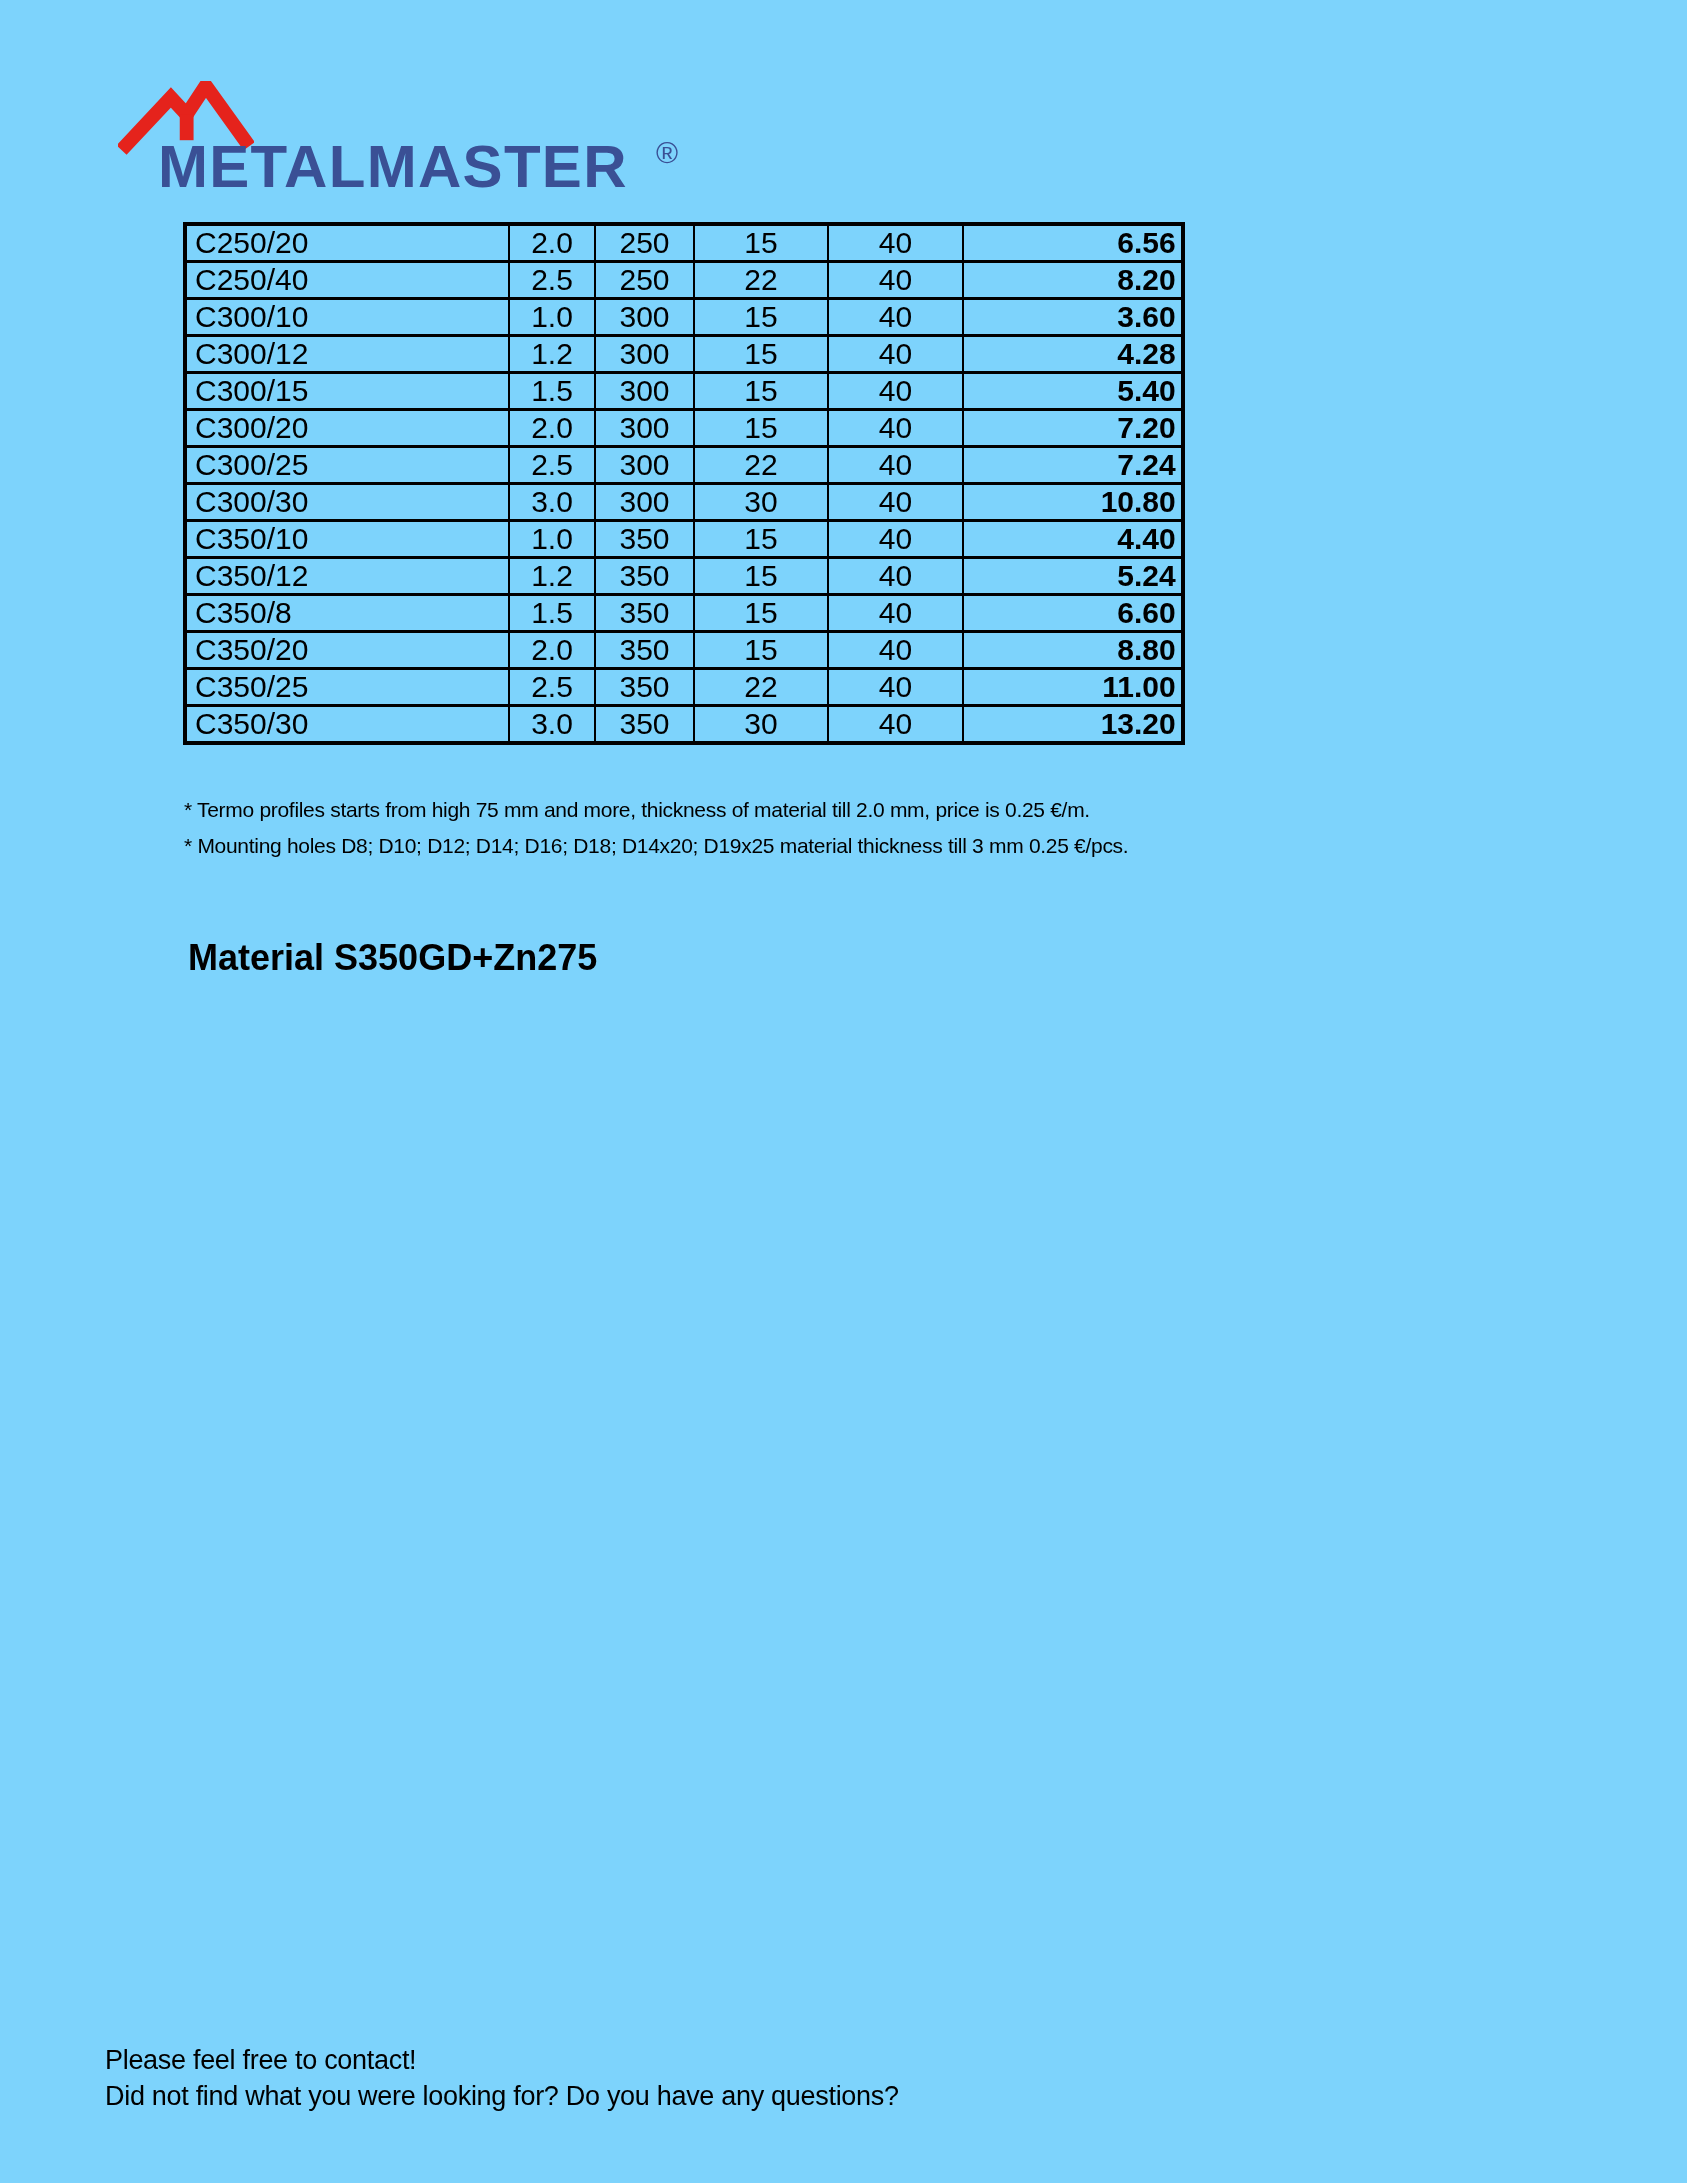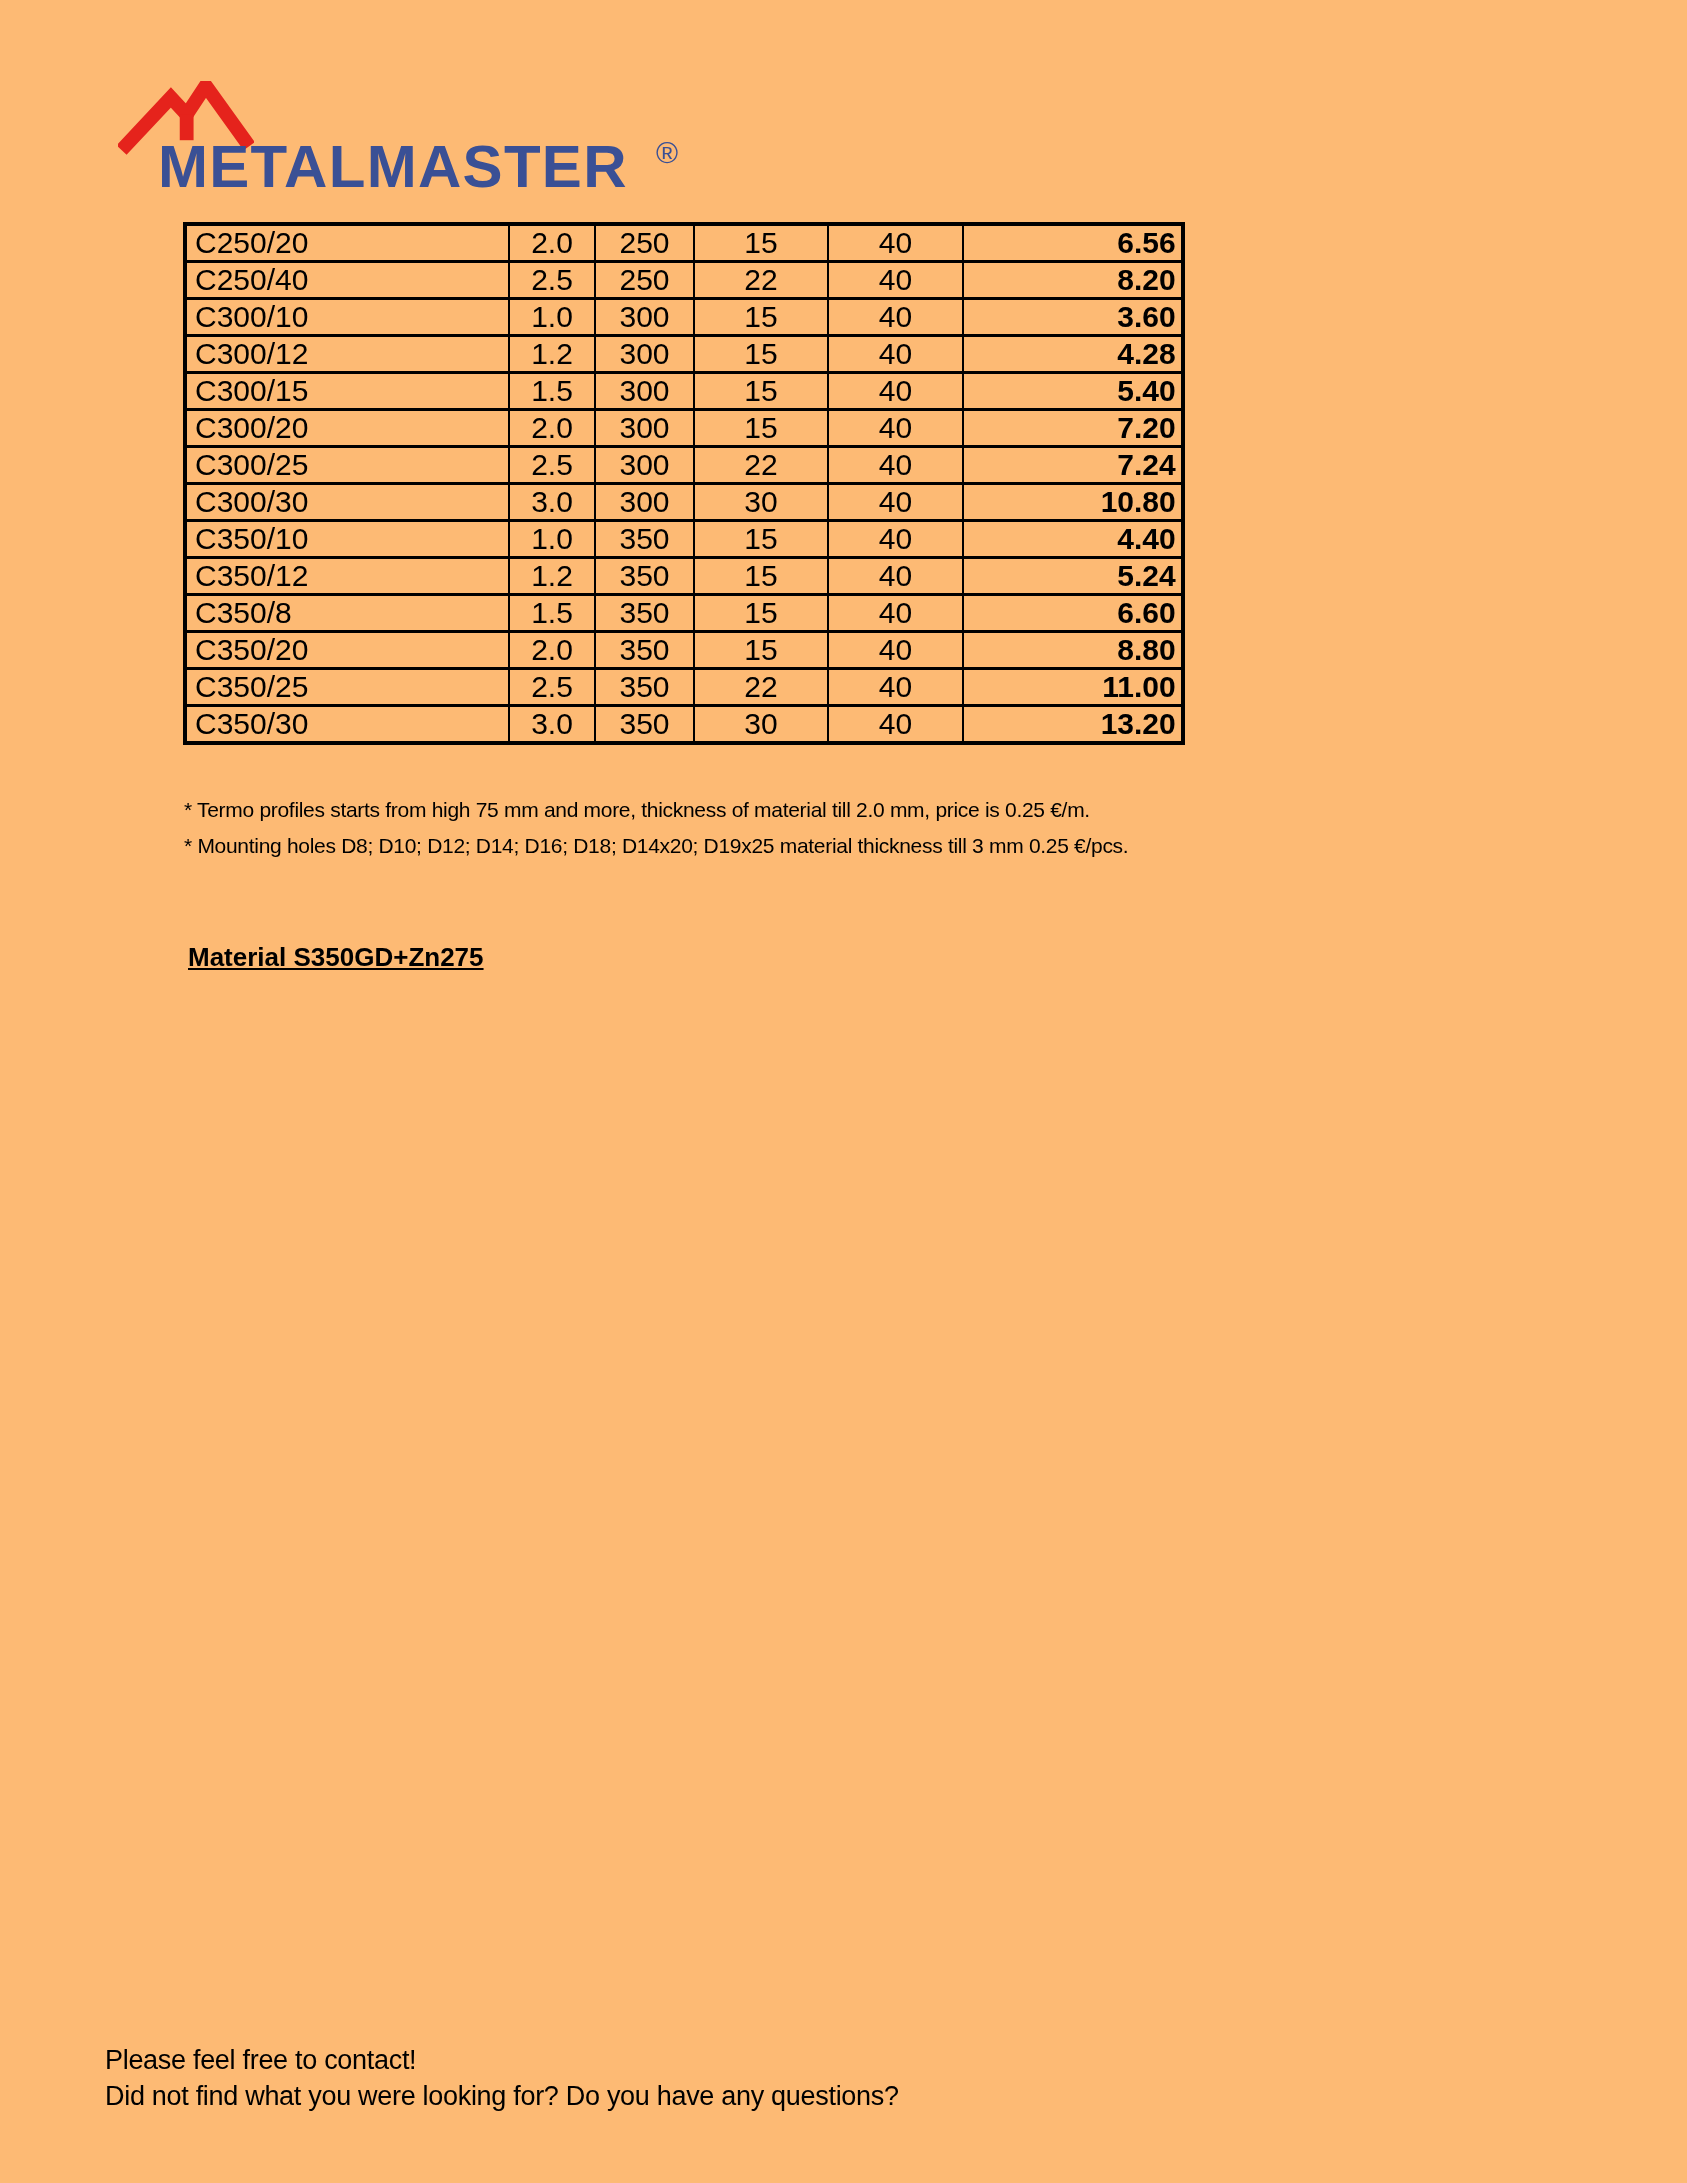--- a/index.html
+++ b/index.html
@@ -4,21 +4,21 @@
 <style>
   html, body {
     margin: 0;
     padding: 0;
     background: #888;
   }
   .page {
     position: relative;
     width: 1687px;
     height: 2183px;
-    background: #fdba74;
+    background: #7dd3fc;
     font-family: "Liberation Sans", sans-serif;
     color: #000000;
     overflow: hidden;
     margin: 0 auto;
   }
 
   
   .logo {
     position: absolute;
     left: 0;
@@ -87,25 +87,24 @@
     top: 792px;
     font-size: 21px;
     line-height: 36px;
     letter-spacing: -0.3px;
     white-space: nowrap;
   }
   .material {
     position: absolute;
     left: 188px;
     top: 939px;
-    font-size: 26px;
+    font-size: 36px;
     line-height: 37px;
     font-weight: 700;
     white-space: nowrap;
-    text-decoration: underline;
   }
 
   
   .footer {
     position: absolute;
     left: 105px;
     top: 2042px;
     font-size: 27px;
     line-height: 36px;
     letter-spacing: -0.3px;

